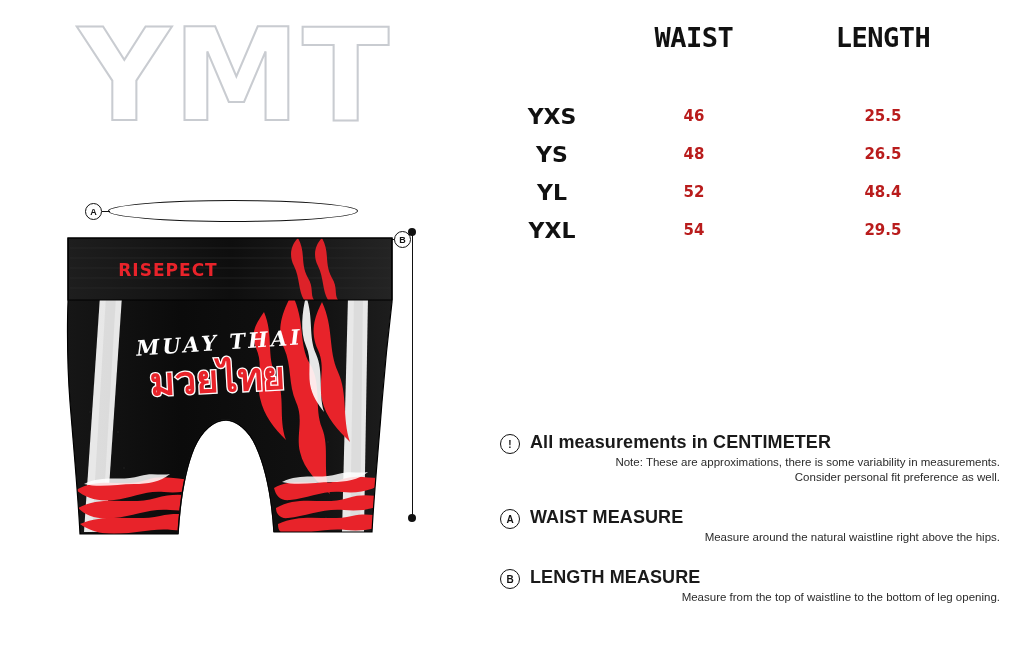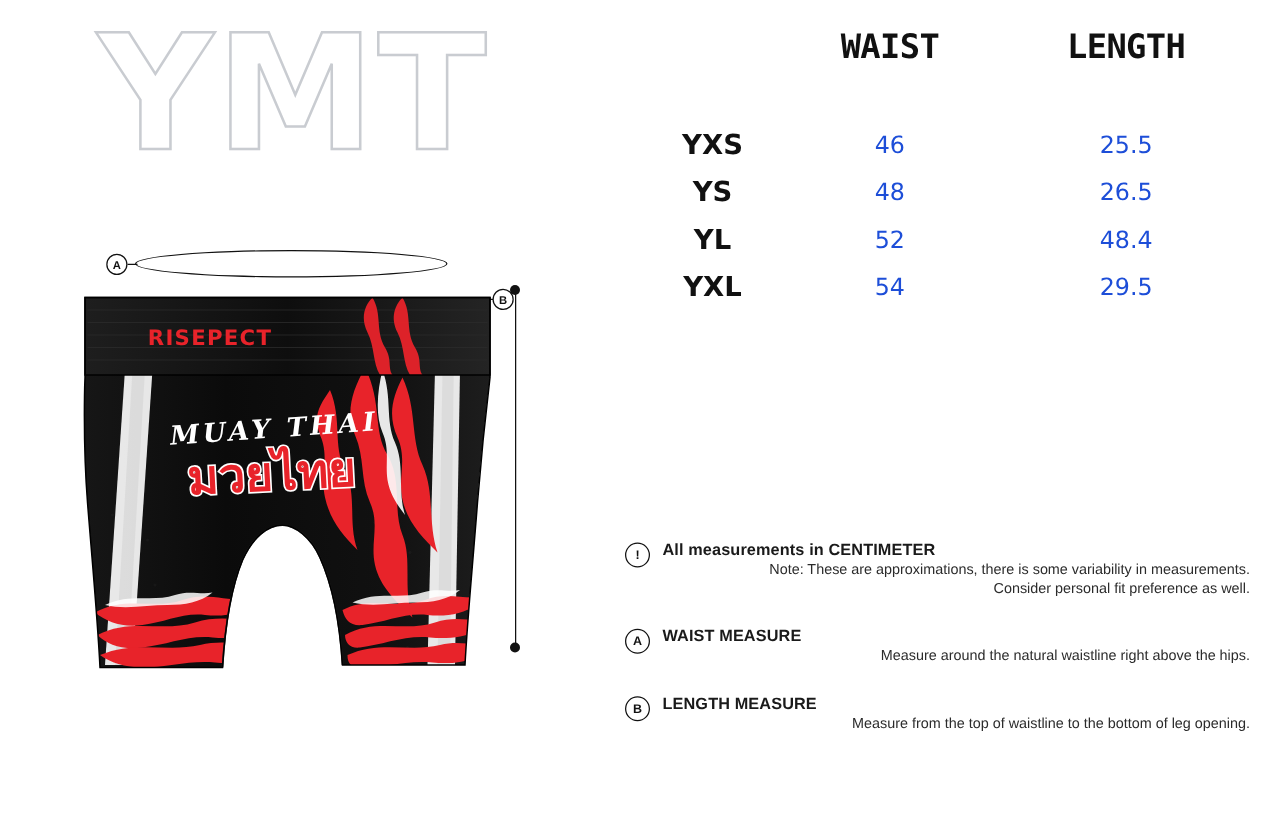--- a/index.html
+++ b/index.html
@@ -98,21 +98,21 @@
   
   #right-panel {
     position: absolute;
     left: 470px; top: 0;
     width: 540px; height: 657px;
   }
 
   
   #size-table {
     position: absolute;
-    left: 44px; top: 12px;
+    left: 26px; top: 12px;
     width: 490px;
   }
   #size-table table {
     border-collapse: collapse;
     width: 100%;
   }
   #size-table th {
     font-family: "DejaVu Sans Mono", monospace;
     font-weight: 700;
     font-size: 27px;
@@ -129,23 +129,23 @@
     vertical-align: middle;
   }
   .row-label {
     font-family: "DejaVu Sans", sans-serif;
     font-weight: 700;
     font-size: 22px;
     color: #111;
   }
   .row-val {
     font-family: "DejaVu Sans", sans-serif;
-    font-weight: 400;
-    font-size: 19px;
-    color: #1d4ed8;
+    font-weight: 700;
+    font-size: 15px;
+    color: #b91c1c;
   }
   .spacer-row td { height: 70px; }
 
   
   #notes {
     position: absolute;
     left: 30px; top: 432px;
     width: 500px;
   }
   .note {
@@ -159,21 +159,21 @@
     padding-top: 2px;
   }
   .note .badge-col .circle-badge {
     width: 20px; height: 20px;
     font-size: 10px;
   }
   .note .txt { flex: 1 1 auto; }
   .note-title {
     font-family: "Liberation Sans", sans-serif;
     font-weight: 700;
-    font-size: 13px;
+    font-size: 18px;
     color: #1a1a1a;
     letter-spacing: 0.1px;
     margin-bottom: 2px;
   }
   .note-line {
     font-family: "Liberation Sans", sans-serif;
     font-size: 11.5px;
     color: #2b2b2b;
     line-height: 15px;
     text-align: right;

